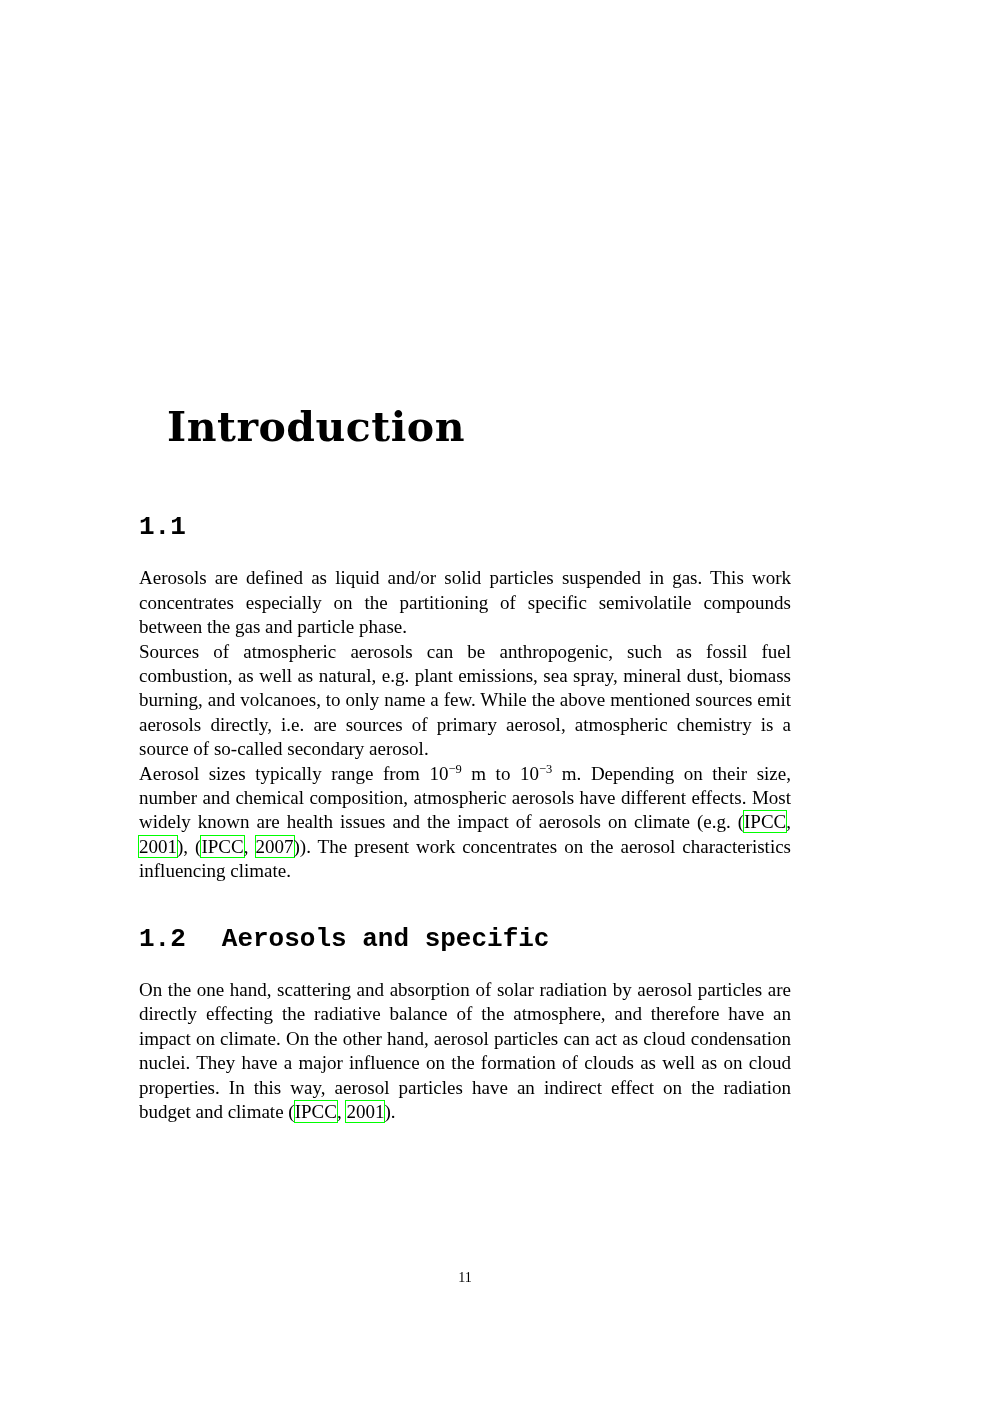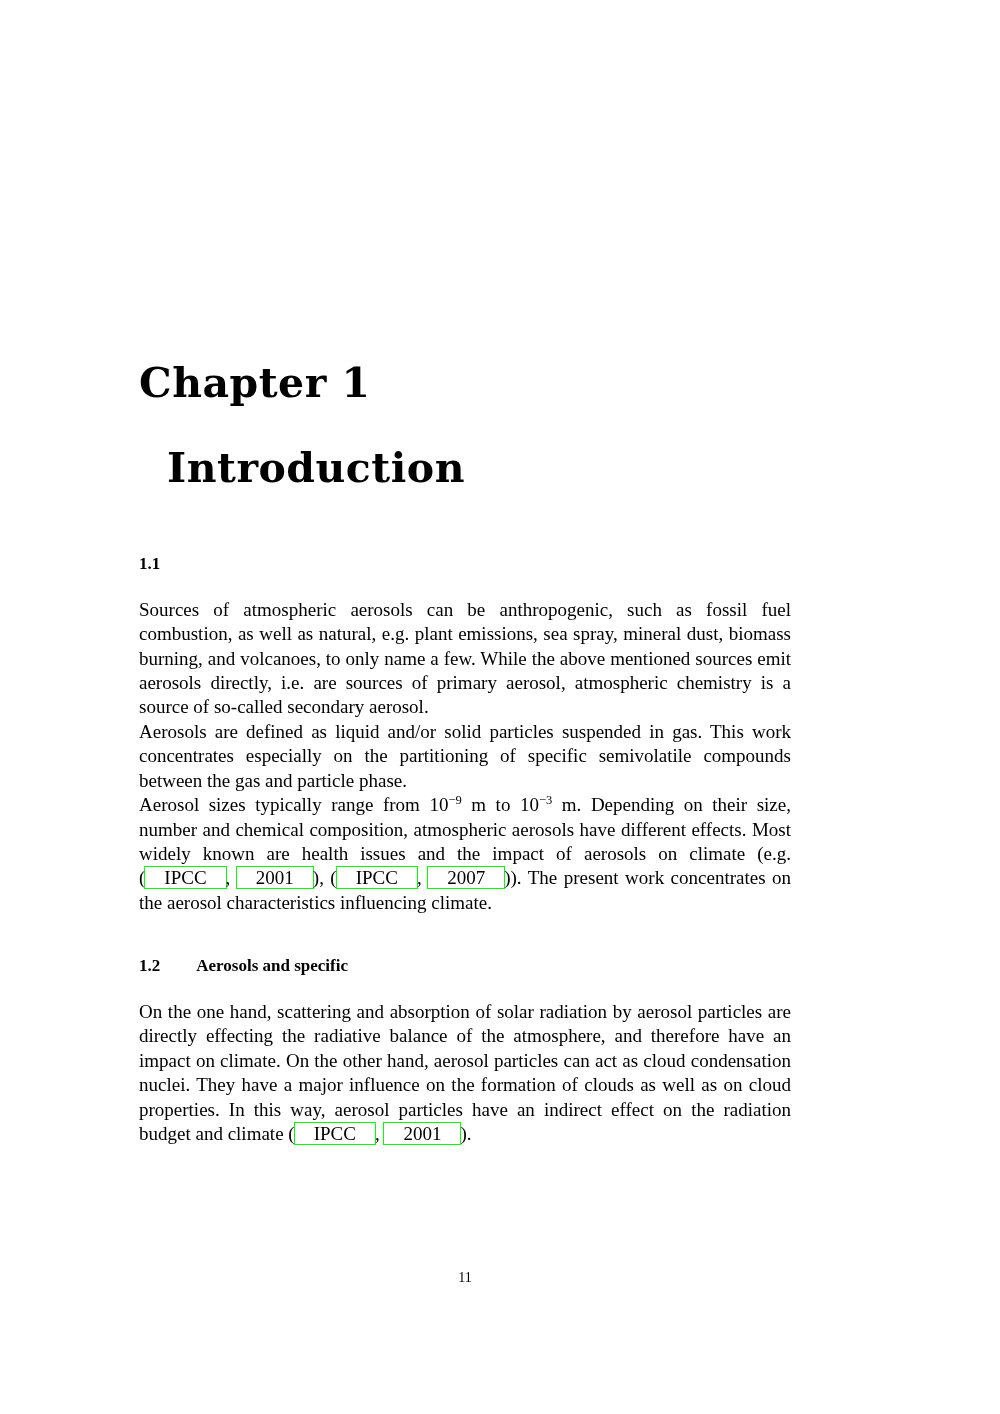--- a/index.html
+++ b/index.html
@@ -20,23 +20,23 @@
   .chapter-label,
   .chapter-title {
     font-family: "DejaVu Serif", serif;
     font-weight: bold;
     font-size: 41px;
     line-height: 1.0;
     letter-spacing: 0.5px;
   }
   .chapter-title { margin-top: 44px; margin-left: 28px; }
   .section-heading {
-    font-family: Liberation Serif, serif;
+    font-family: Liberation Mono, monospace;
     font-weight: bold;
-    font-size: 17px;
+    font-size: 26px;
     line-height: 1.05;
     display: flex;
     text-align: center;
   }
   .section-heading .sec-num { margin-right: 36px; }
   #section-1 .section-heading { margin-top: 66px; }
   #section-2 .section-heading { margin-top: 42px; }
   .section-body {
     margin-top: 25px;
     font-size: 19px;
@@ -46,49 +46,48 @@
   .section-body p { margin: 0; }
   sup.msup {
     font-size: 0.66em;
     line-height: 0;
     vertical-align: baseline;
     position: relative;
     top: -0.55em;
   }
   .cite-link {
     border: 1.5px solid var(--link-color, #00ff00);
-    padding: 0 19px;
+    padding: 0 0;
     margin: 0 -1px;
     cursor: pointer;
   }
   .page-number {
     position: absolute;
     left: 139px;
     top: 1270px;
     width: 652px;
     text-align: center;
     font-size: 14px;
   }
 </style>
 </head>
 <body>
 
 <div class="page">
 
-  <h1 class="chapter-label">Chapter 1</h1>
 
   <h1 class="chapter-title">Introduction</h1>
 
   <section id="section-1">
     <h2 class="section-heading">
       <span class="sec-num">1.1</span>
     </h2>
     <div class="section-body">
+        <p>Aerosols are defined as liquid and/or solid particles suspended in gas. This work concentrates especially on the partitioning of specific semivolatile compounds between the gas and particle phase.</p>
         <p>Sources of atmospheric aerosols can be anthropogenic, such as fossil fuel combustion, as well as natural, e.g. plant emissions, sea spray, mineral dust, biomass burning, and volcanoes, to only name a few. While the above mentioned sources emit aerosols directly, i.e. are sources of primary aerosol, atmospheric chemistry is a source of so-called secondary aerosol.</p>
-        <p>Aerosols are defined as liquid and/or solid particles suspended in gas. This work concentrates especially on the partitioning of specific semivolatile compounds between the gas and particle phase.</p>
         <p>Aerosol sizes typically range from 10<sup class="msup">−9</sup> m to 10<sup class="msup">−3</sup> m. Depending on their size, number and chemical composition, atmospheric aerosols have different effects. Most widely known are health issues and the impact of aerosols on climate (e.g. (<span class="cite-link">IPCC</span>, <span class="cite-link">2001</span>), (<span class="cite-link">IPCC</span>, <span class="cite-link">2007</span>)). The present work concentrates on the aerosol characteristics influencing climate.</p>
       </div>
   </section>
 
   <section id="section-2">
     <h2 class="section-heading">
       <span class="sec-num">1.2</span>
       <span class="sec-title">Aerosols and specific</span>
     </h2>
     <div class="section-body">

